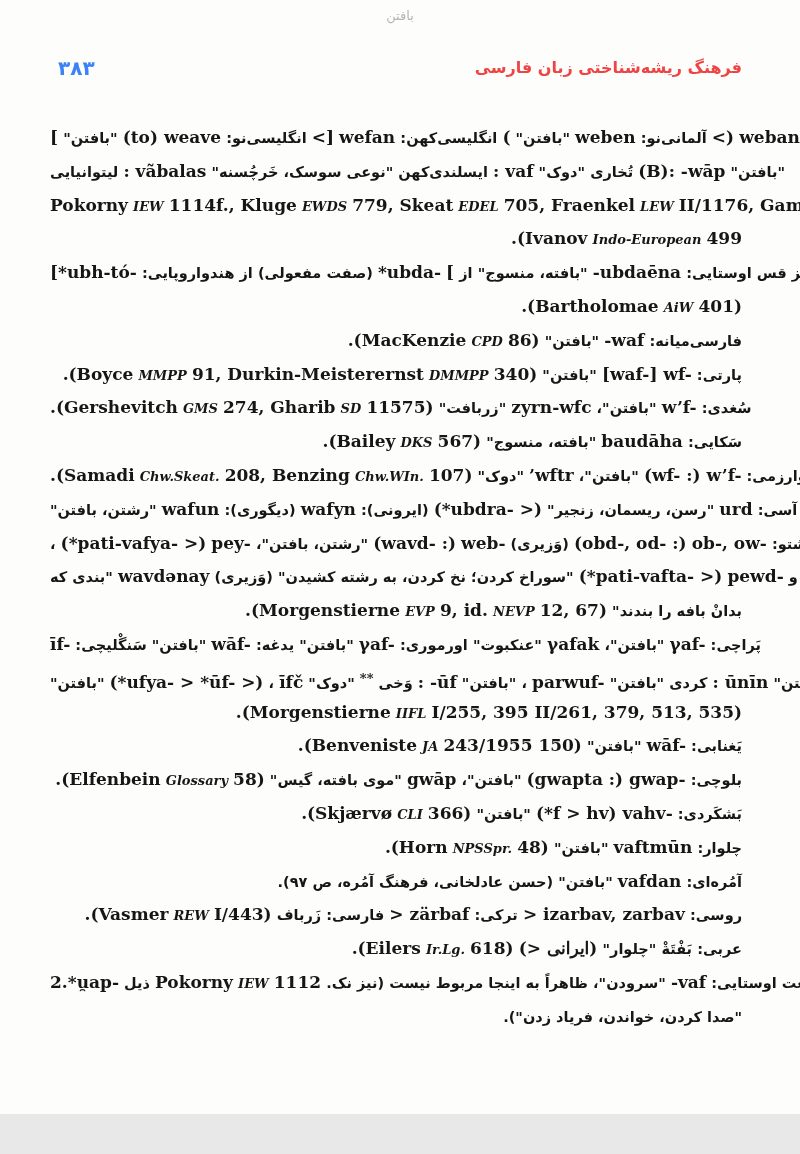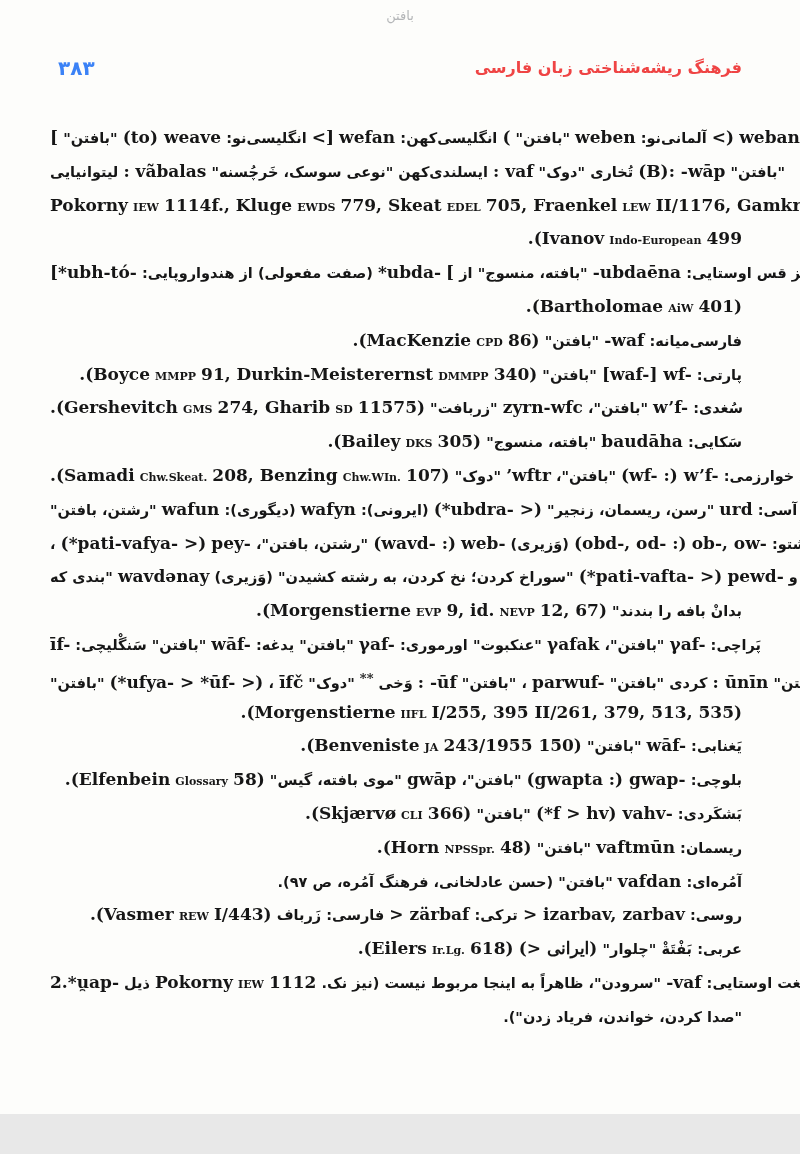--- a/index.html
+++ b/index.html
@@ -8,21 +8,21 @@
   .watermark{position:absolute;top:8px;left:0;width:100%;text-align:center;
         font-family:"DejaVu Sans",sans-serif;font-size:13px;color:#b4b6b8;direction:rtl;}
   .pagenum{position:absolute;top:56px;left:58px;font-family:"DejaVu Sans",sans-serif;
         font-weight:700;font-size:20px;color:#3b82f6;direction:rtl;}
   .booktitle{position:absolute;top:58px;right:58px;font-family:"DejaVu Sans",sans-serif;
         font-weight:700;font-size:16px;color:#ef4444;direction:rtl;}
   .bodytext{position:absolute;left:50px;right:58px;top:121px;}
   .line{height:33.8px;line-height:33.8px;text-align:right;white-space:nowrap;color:#161616;}
   .tk{unicode-bidi:isolate;}
   .l{direction:ltr;font-family:"DejaVu Serif","Liberation Serif",serif;font-weight:700;font-size:17px;}
-  .li{direction:ltr;font-family:"DejaVu Serif","Liberation Serif",serif;font-weight:700;font-size:11px;}
+  .li{direction:ltr;font-family:"DejaVu Serif","Liberation Serif",serif;font-weight:700;font-style:italic;font-size:13px;}
   .r{direction:rtl;font-family:"DejaVu Sans",sans-serif;font-weight:700;font-size:14.5px;}
   .sup{vertical-align:5px;font-size:13px;letter-spacing:-1px;}
   .footer{position:absolute;left:18px;top:1118px;font-family:"Liberation Sans",sans-serif;
         font-size:16px;color:#a9aeb3;}
 </style>
 </head>
 <body>
 
 <div class="page">
   <div class="watermark">بافتن</div>
@@ -31,33 +31,33 @@
   <div class="bodytext" id="bodytext">
       <div class="line"><span class="tk l">[</span> <span class="tk r">"بافتن"</span> <span class="tk l">(to) weave</span> <span class="tk r">انگلیسی‌نو:</span> <span class="tk l">&lt;]</span> <span class="tk l">wefan</span> <span class="tk r">انگلیسی‌کهن:</span> <span class="tk l">(</span> <span class="tk r">"بافتن"</span> <span class="tk l">weben</span> <span class="tk r">آلمانی‌نو:</span> <span class="tk l">&lt;)</span> <span class="tk l">weban</span></div>
       <div class="line"><span class="tk r">لیتوانیایی</span> <span class="tk l">: vãbalas</span> <span class="tk r">"نوعی سوسک، خَرچُسنه"</span> <span class="tk r">ایسلندی‌کهن</span> <span class="tk l">: vaf</span> <span class="tk r">"دوک"</span> <span class="tk r">تُخاری</span> <span class="tk l">(B): -wāp</span> <span class="tk r">"بافتن"</span></div>
       <div class="line"><span class="tk l">Pokorny</span> <span class="tk li">IEW</span> <span class="tk l">1114f., Kluge</span> <span class="tk li">EWDS</span> <span class="tk l">779, Skeat</span> <span class="tk li">EDEL</span> <span class="tk l">705, Fraenkel</span> <span class="tk li">LEW</span> <span class="tk l">II/1176, Gamkrelidze -)</span></div>
       <div class="line"><span class="tk l">.(Ivanov</span> <span class="tk li">Indo-European</span> <span class="tk l">499</span></div>
       <div class="line"><span class="tk l">[*ubh-tó-</span> <span class="tk r">از هندواروپایی:</span> <span class="tk r">(صفت مفعولی)</span> <span class="tk l">*ubda-</span> <span class="tk l">[</span> <span class="tk r">از</span> <span class="tk r">"بافته، منسوج"</span> <span class="tk l">-ubdaēna</span> <span class="tk r">نیز قس اوستایی:</span></div>
       <div class="line"><span class="tk l">.(Bartholomae</span> <span class="tk li">AiW</span> <span class="tk l">401)</span></div>
       <div class="line"><span class="tk l">.(MacKenzie</span> <span class="tk li">CPD</span> <span class="tk l">86)</span> <span class="tk r">"بافتن"</span> <span class="tk l">-waf</span> <span class="tk r">فارسی‌میانه:</span></div>
       <div class="line"><span class="tk l">.(Boyce</span> <span class="tk li">MMPP</span> <span class="tk l">91, Durkin-Meisterernst</span> <span class="tk li">DMMPP</span> <span class="tk l">340)</span> <span class="tk r">"بافتن"</span> <span class="tk l">[waf-] wf-</span> <span class="tk r">پارتی:</span></div>
       <div class="line"><span class="tk l">.(Gershevitch</span> <span class="tk li">GMS</span> <span class="tk l">274, Gharib</span> <span class="tk li">SD</span> <span class="tk l">11575)</span> <span class="tk r">"زربافت"</span> <span class="tk l">zyrn-wfc</span> <span class="tk r">"بافتن"،</span> <span class="tk l">w’f-</span> <span class="tk r">سُغدی:</span></div>
-      <div class="line"><span class="tk l">.(Bailey</span> <span class="tk li">DKS</span> <span class="tk l">305)</span> <span class="tk r">"بافته، منسوج"</span> <span class="tk l">baudāha</span> <span class="tk r">سَکایی:</span></div>
+      <div class="line"><span class="tk l">.(Bailey</span> <span class="tk li">DKS</span> <span class="tk l">567)</span> <span class="tk r">"بافته، منسوج"</span> <span class="tk l">baudāha</span> <span class="tk r">سَکایی:</span></div>
       <div class="line"><span class="tk l">.(Samadi</span> <span class="tk li">Chw.Skeat.</span> <span class="tk l">208, Benzing</span> <span class="tk li">Chw.WIn.</span> <span class="tk l">107)</span> <span class="tk r">"دوک"</span> <span class="tk l">’wftr</span> <span class="tk r">"بافتن"،</span> <span class="tk l">(wf- :) w’f-</span> <span class="tk r">خوارزمی:</span></div>
       <div class="line"><span class="tk r">"رشتن، بافتن"</span> <span class="tk l">wafun</span> <span class="tk r">(دیگوری):</span> <span class="tk l">wafyn</span> <span class="tk r">(ایرونی):</span> <span class="tk l">(*ubdra- &gt;)</span> <span class="tk r">"رسن، ریسمان، زنجیر"</span> <span class="tk l">urd</span> <span class="tk r">آسی:</span></div>
       <div class="line"><span class="tk r">،</span> <span class="tk l">(*pati-vafya- &gt;)</span> <span class="tk l">pey-</span> <span class="tk r">"رشتن، بافتن"،</span> <span class="tk l">(wavd- :)</span> <span class="tk l">web-</span> <span class="tk r">(وَزیری)</span> <span class="tk l">(obd-, od- :)</span> <span class="tk l">ob-, ow-</span> <span class="tk r">پَشتو:</span></div>
       <div class="line"><span class="tk r">"بندی که</span> <span class="tk l">wavdənay</span> <span class="tk r">(وَزیری)</span> <span class="tk r">"سوراخ کردن؛ نخ کردن، به رشته کشیدن"</span> <span class="tk l">(*pati-vafta- &gt;)</span> <span class="tk l">pewd-</span> <span class="tk r">و</span></div>
       <div class="line"><span class="tk l">.(Morgenstierne</span> <span class="tk li">EVP</span> <span class="tk l">9, id.</span> <span class="tk li">NEVP</span> <span class="tk l">12, 67)</span> <span class="tk r">بدانْ بافه را بندند"</span></div>
       <div class="line"><span class="tk l">īf-</span> <span class="tk r">سَنگْلیچی:</span> <span class="tk r">"بافتن"</span> <span class="tk l">wāf-</span> <span class="tk r">یدغه:</span> <span class="tk r">"بافتن"</span> <span class="tk l">γaf-</span> <span class="tk r">اورموری:</span> <span class="tk r">"عنکبوت"</span> <span class="tk l">γafak</span> <span class="tk r">"بافتن"،</span> <span class="tk l">γaf-</span> <span class="tk r">پَراچی:</span></div>
       <div class="line"><span class="tk r">"بافتن"</span> <span class="tk l">(*ufya- &gt; *ūf- &gt;)</span> <span class="tk r">،</span> <span class="tk l">īfč</span> <span class="tk r">"دوک"</span> <span class="tk l sup">**</span> <span class="tk r">وَخی</span> <span class="tk l">: -ūf</span> <span class="tk r">"بافتن"</span> <span class="tk r">،</span> <span class="tk l">parwuf-</span> <span class="tk r">"بافتن"</span> <span class="tk r">کردی</span> <span class="tk l">: ūnīn</span> <span class="tk r">"بافتن"</span></div>
       <div class="line"><span class="tk l">.(Morgenstierne</span> <span class="tk li">IIFL</span> <span class="tk l">I/255, 395 II/261, 379, 513, 535)</span></div>
       <div class="line"><span class="tk l">.(Benveniste</span> <span class="tk li">JA</span> <span class="tk l">243/1955 150)</span> <span class="tk r">"بافتن"</span> <span class="tk l">wāf-</span> <span class="tk r">یَغنابی:</span></div>
       <div class="line"><span class="tk l">.(Elfenbein</span> <span class="tk li">Glossary</span> <span class="tk l">58)</span> <span class="tk r">"موی بافته، گیس"</span> <span class="tk l">gwāp</span> <span class="tk r">"بافتن"،</span> <span class="tk l">(gwapta :) gwap-</span> <span class="tk r">بلوچی:</span></div>
       <div class="line"><span class="tk l">.(Skjærvø</span> <span class="tk li">CLI</span> <span class="tk l">366)</span> <span class="tk r">"بافتن"</span> <span class="tk l">(*f &gt; hv) vahv-</span> <span class="tk r">بَشکَردی:</span></div>
-      <div class="line"><span class="tk l">.(Horn</span> <span class="tk li">NPSSpr.</span> <span class="tk l">48)</span> <span class="tk r">"بافتن"</span> <span class="tk l">vaftmūn</span> <span class="tk r">ریسمان:</span></div>
+      <div class="line"><span class="tk l">.(Horn</span> <span class="tk li">NPSSpr.</span> <span class="tk l">48)</span> <span class="tk r">"بافتن"</span> <span class="tk l">vaftmūn</span> <span class="tk r">چلوار:</span></div>
       <div class="line"><span class="tk r">(حسن عادلخانی، فرهنگ آمُره، ص ۹۷).</span> <span class="tk r">"بافتن"</span> <span class="tk l">vafdan</span> <span class="tk r">آمُره‌ای:</span></div>
       <div class="line"><span class="tk l">.(Vasmer</span> <span class="tk li">REW</span> <span class="tk l">I/443)</span> <span class="tk r">زَرباف</span> <span class="tk r">فارسی:</span> <span class="tk l">&gt; zärbaf</span> <span class="tk r">ترکی:</span> <span class="tk l">&gt; izarbav, zarbav</span> <span class="tk r">روسی:</span></div>
       <div class="line"><span class="tk l">.(Eilers</span> <span class="tk li">Ir.Lg.</span> <span class="tk l">618)</span> <span class="tk l">(&gt; ایرانی)</span> <span class="tk r">"چلوار"</span> <span class="tk r">بَفْتَةْ</span> <span class="tk r">عربی:</span></div>
       <div class="line"><span class="tk l">2.*u̯ap-</span> <span class="tk r">ذیل</span> <span class="tk l">Pokorny</span> <span class="tk li">IEW</span> <span class="tk l">1112</span> <span class="tk r">(نیز نک.</span> <span class="tk r">ظاهراً به اینجا مربوط نیست</span> <span class="tk r">"سرودن"،</span> <span class="tk l">-vaf</span> <span class="tk r">لغت اوستایی:</span></div>
       <div class="line"><span class="tk r">"صدا کردن، خواندن، فریاد زدن").</span></div>
     </div>
   <div class="footer">Abadis Dictionary</div>
 </div>
 
 </body></html>

